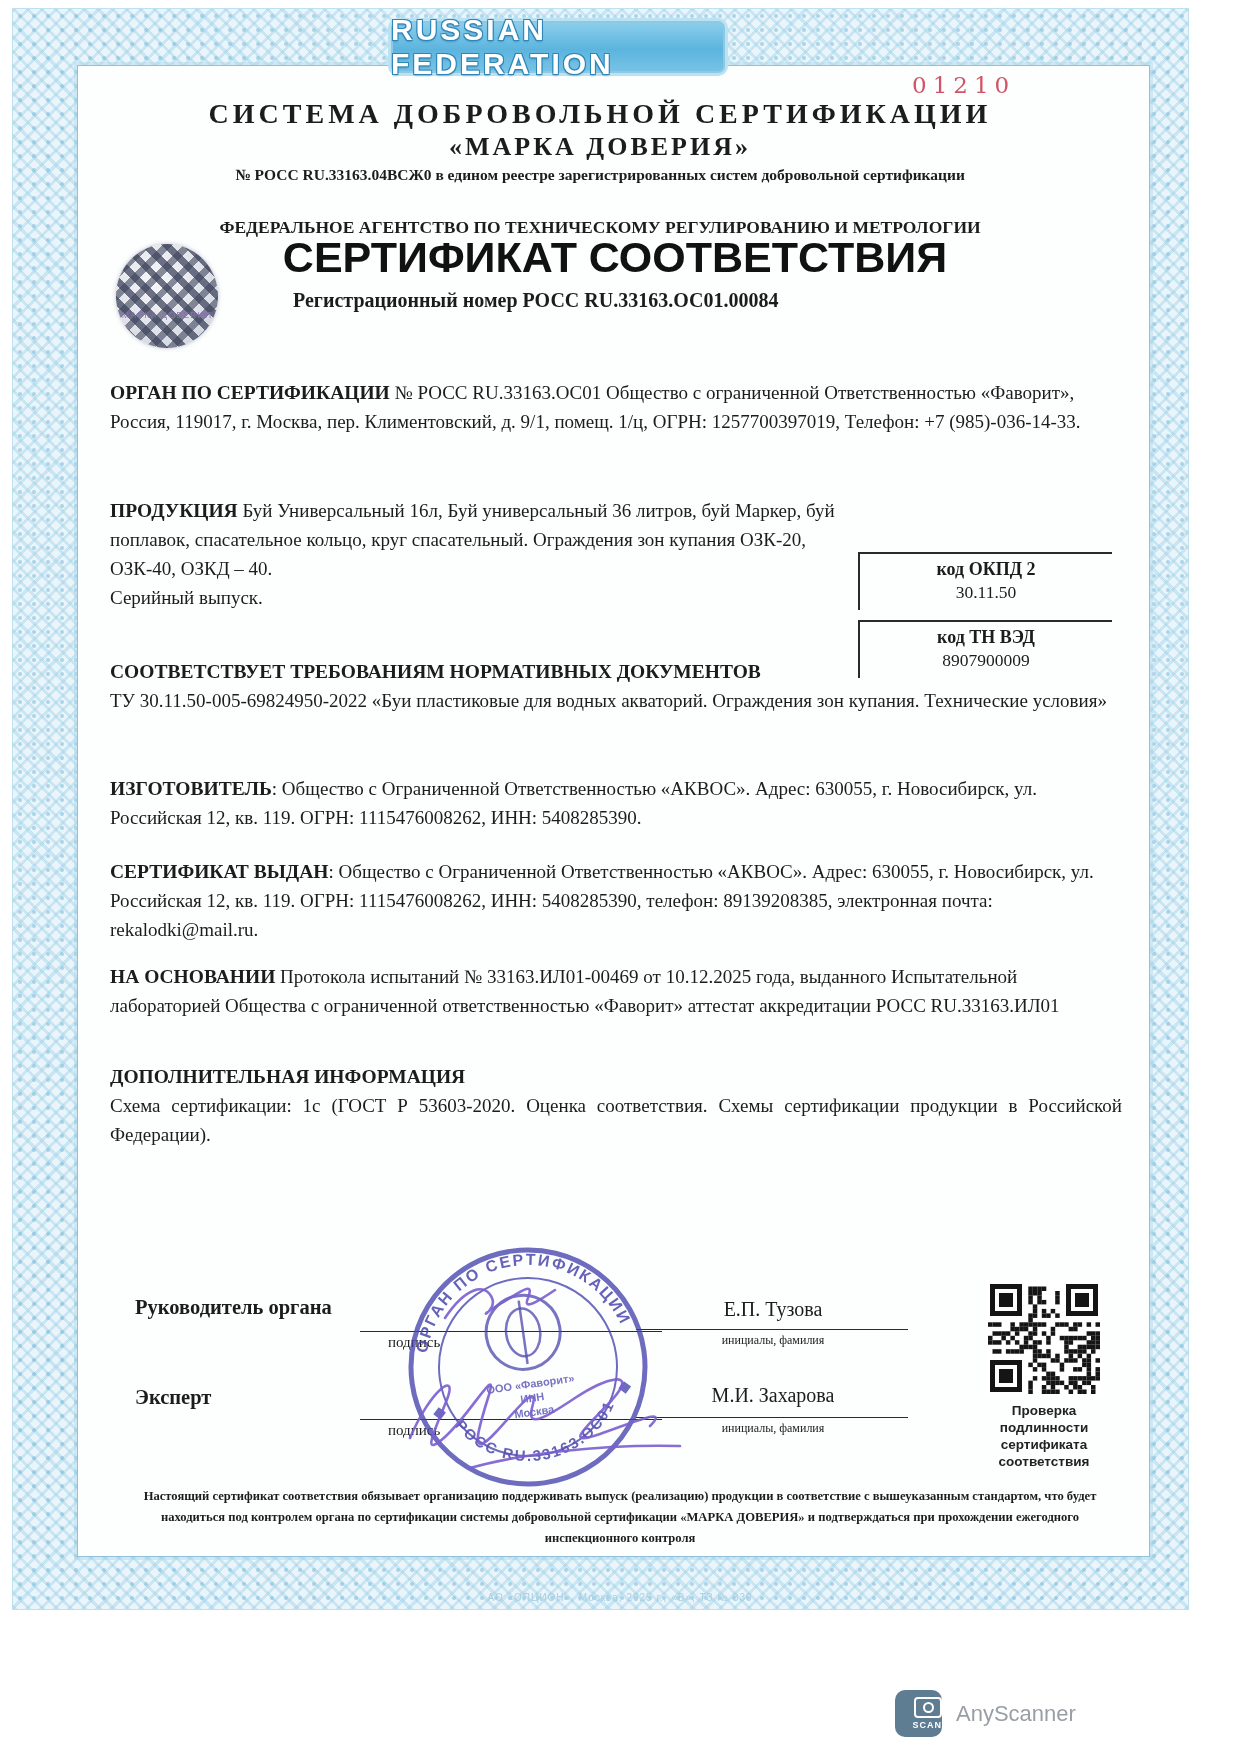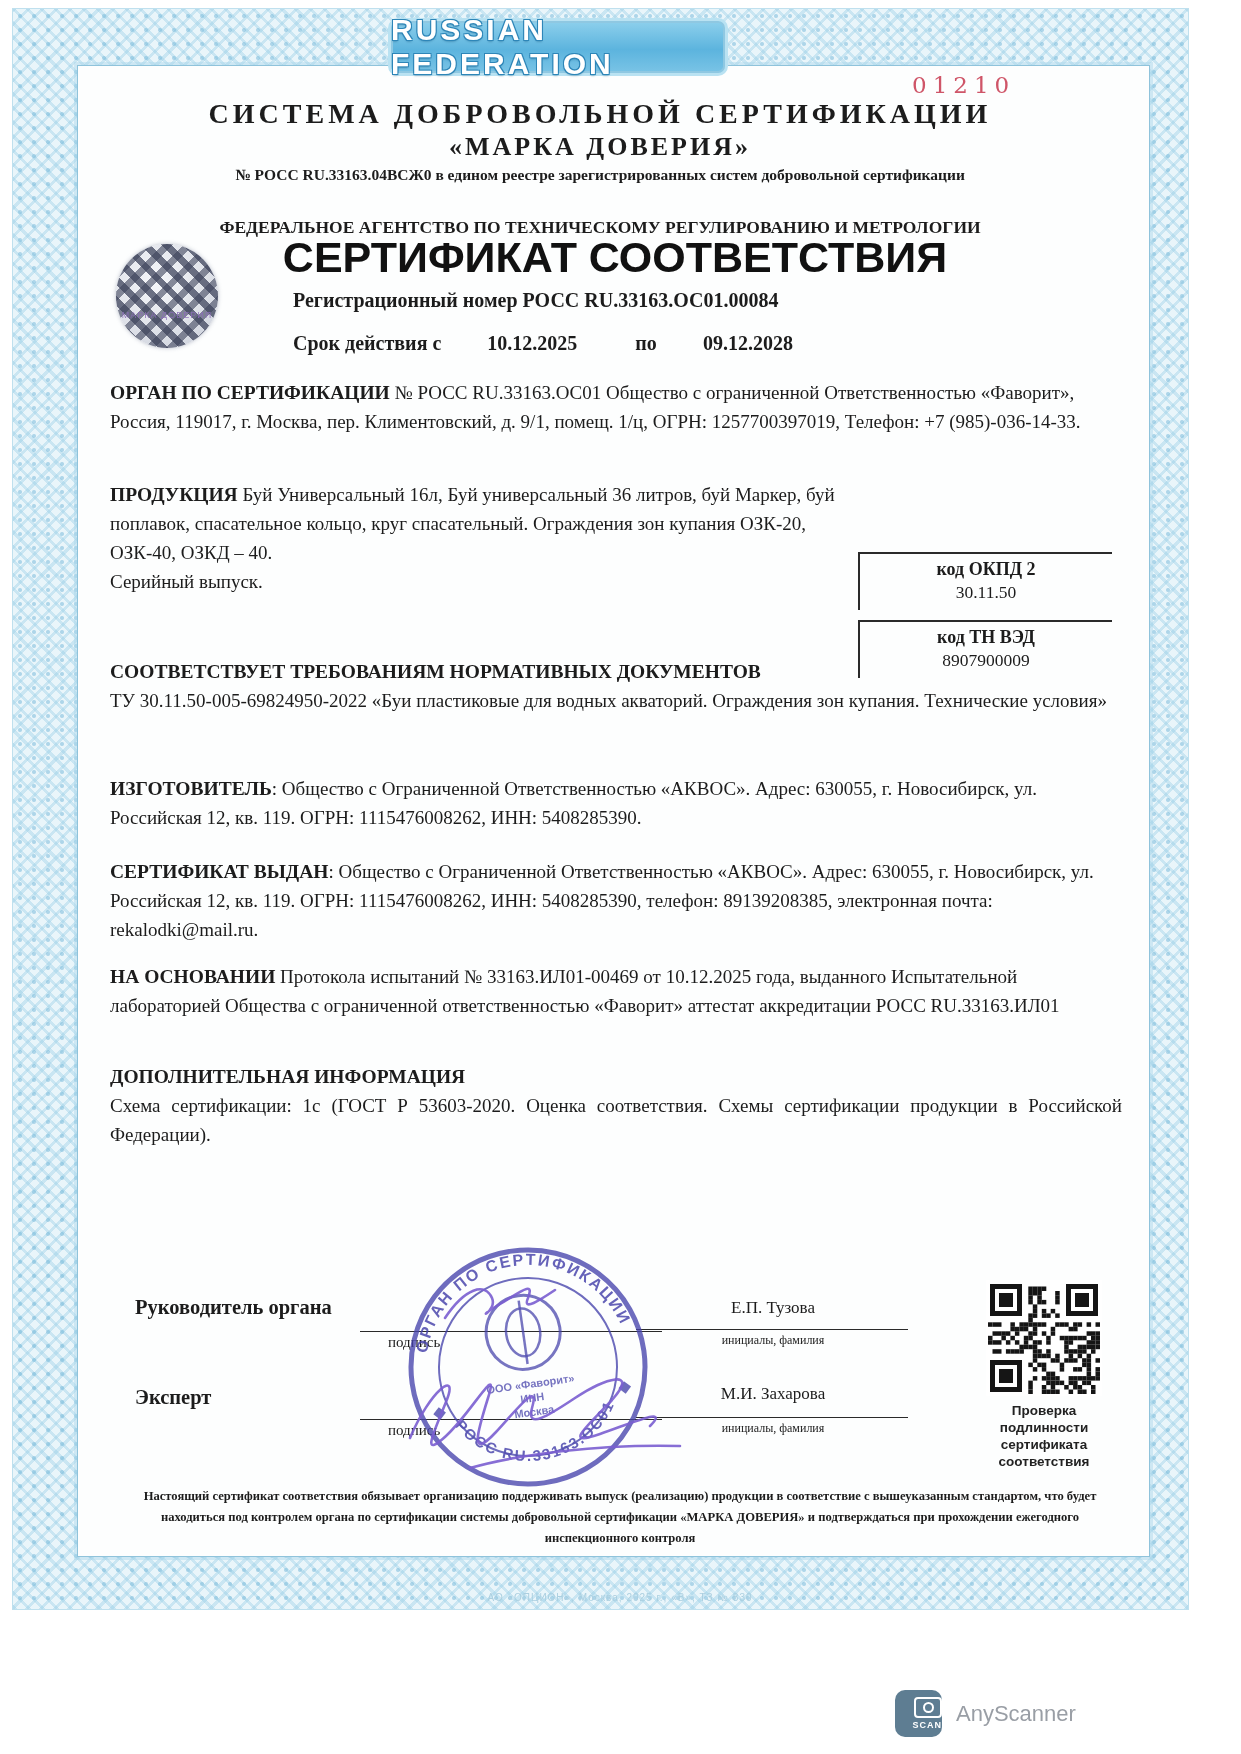--- a/index.html
+++ b/index.html
@@ -60,21 +60,21 @@
   .par{position:absolute;font-size:19px;line-height:29px;}
   .par b{font-size:19.5px;}
   .codebox{position:absolute;width:252px;border-top:2px solid #2a2a2a;border-left:2px solid #2a2a2a;
     text-align:center;padding:4px 0 6px 0;font-size:17.5px;line-height:23px;}
   .codebox b{font-size:18px;}
 
   
   .sig-label{position:absolute;font-weight:700;font-size:20.5px;}
   .sig-line{position:absolute;border-top:1.6px solid #2a2a2a;height:0;}
   .sig-cap{position:absolute;font-size:15px;}
-  .sig-name{position:absolute;font-size:17px;width:270px;text-align:center;}
+  .sig-name{position:absolute;font-size:20px;width:270px;text-align:center;}
   .sig-cap2{position:absolute;font-size:12px;width:270px;text-align:center;}
 
   .stamp{position:absolute;left:398px;top:1236px;width:260px;height:262px;transform:rotate(-8deg);opacity:.92;}
   .scribbles{position:absolute;left:350px;top:1240px;width:420px;height:260px;pointer-events:none;}
 
   .qr{position:absolute;left:986px;top:1280px;width:116px;height:116px;}
   .qr-cap{position:absolute;left:965px;top:1402px;width:158px;text-align:center;
     font-family:"Liberation Sans",sans-serif;font-weight:700;font-size:13.5px;line-height:17px;color:#222;}
 
   .foot-note{position:absolute;left:115px;top:1486px;width:1010px;text-align:center;
@@ -110,35 +110,26 @@
   <div class="h-reg">№ РОСС RU.33163.04ВСЖ0 в едином реестре зарегистрированных систем добровольной сертификации</div>
   <div class="h-agency">ФЕДЕРАЛЬНОЕ АГЕНТСТВО ПО ТЕХНИЧЕСКОМУ РЕГУЛИРОВАНИЮ И МЕТРОЛОГИИ</div>
 
   <div class="holo">
     <i>МАРКА ДОВЕРИЯ</i>
   </div>
 
   <div class="cert-title">СЕРТИФИКАТ СООТВЕТСТВИЯ</div>
   <div class="reg-number">Регистрационный номер РОСС RU.33163.ОС01.00084</div>
 
-  <div class="validity">
-    <span>Срок действия с</span>
-      <span class="g1"></span>
-    <span>10.12.2025</span>
-      <span class="g2"></span>
-    <span>по</span>
-      <span class="g3"></span>
-    <span>09.12.2028</span>
-  </div>
 
   <div class="par" style="left:110px;top:378px;width:1000px;">
     <b>ОРГАН ПО СЕРТИФИКАЦИИ</b><span> № РОСС RU.33163.ОС01 Общество с ограниченной Ответственностью «Фаворит», Россия, 119017, г. Москва, пер. Климентовский, д. 9/1, помещ. 1/ц, ОГРН: 1257700397019, Телефон: +7 (985)-036-14-33.</span>
   </div>
 
-  <div class="par" style="left:110px;top:480px;width:748px;">
+  <div class="par" style="left:110px;top:496px;width:748px;">
     <b>ПРОДУКЦИЯ</b><span> Буй Универсальный 16л, Буй универсальный 36 литров, буй Маркер, буй поплавок, спасательное кольцо, круг спасательный. Ограждения зон купания ОЗК-20, ОЗК-40, ОЗКД – 40.</span>
     <div>Серийный выпуск.</div>
   </div>
 
   <div class="codebox" style="left:858px;top:552px;">
     <b>код ОКПД 2</b><br>
     <span>30.11.50</span>
   </div>
   <div class="codebox" style="left:858px;top:620px;">
     <b>код ТН ВЭД</b><br>

